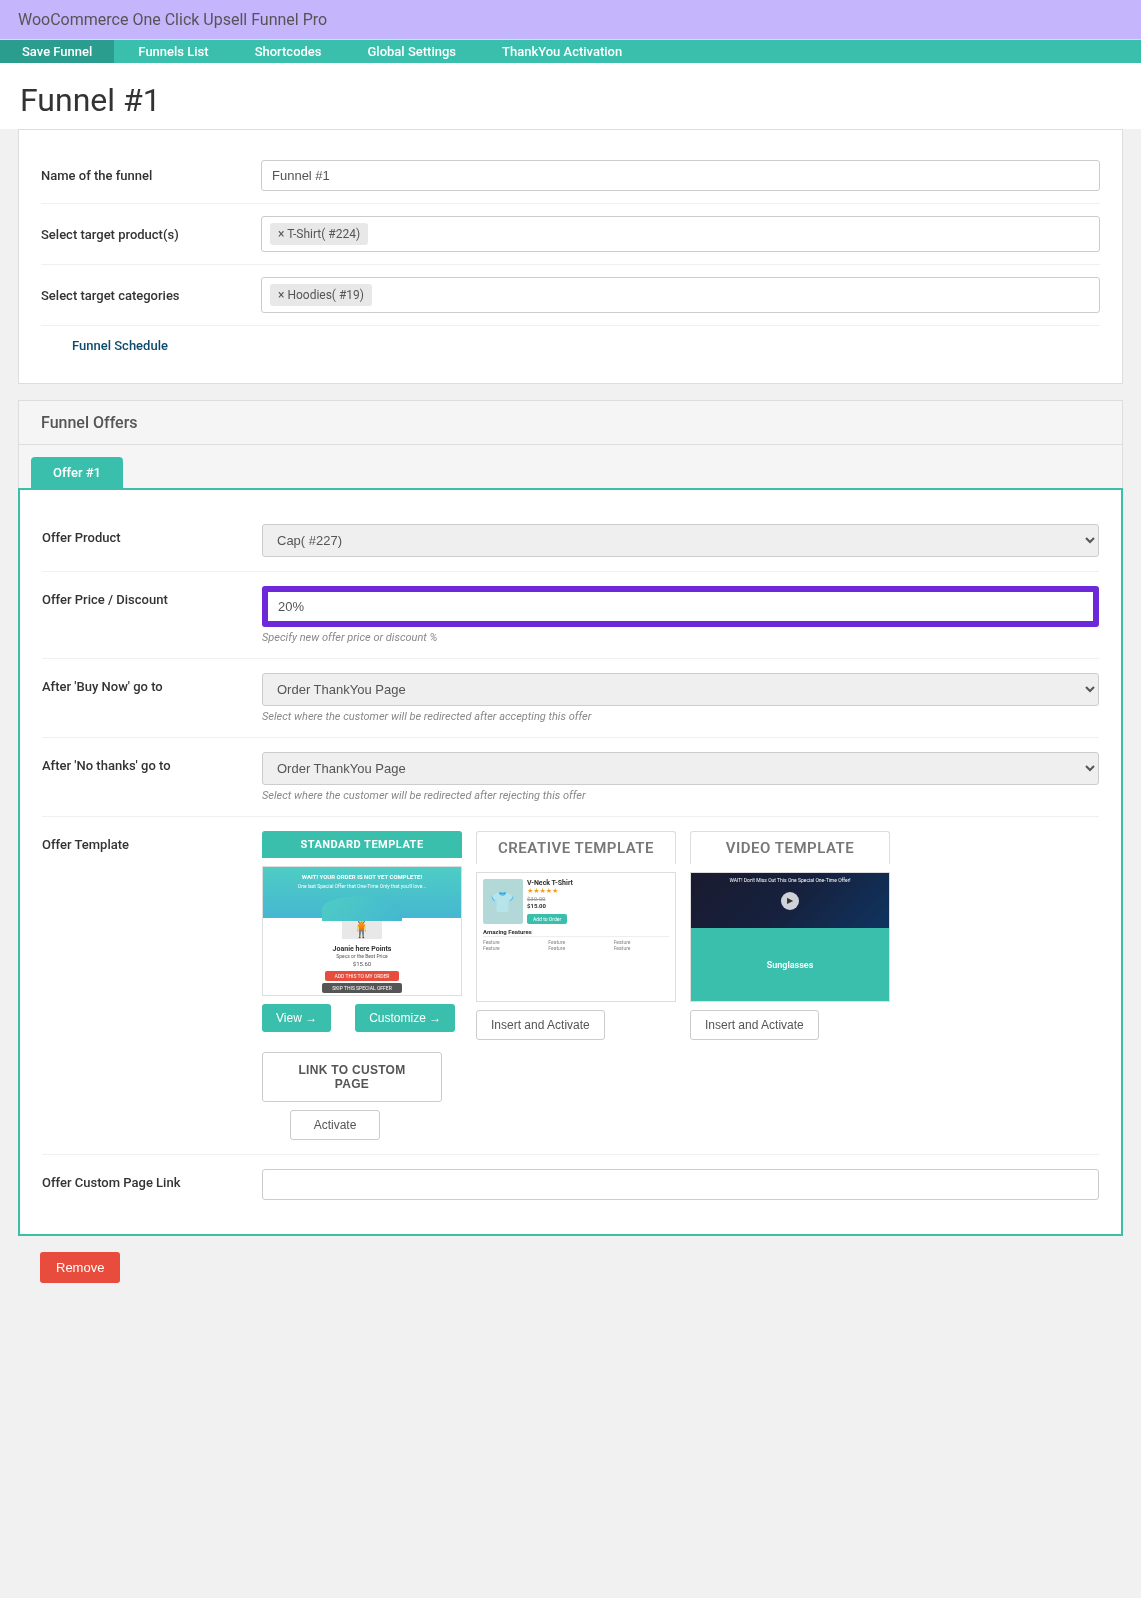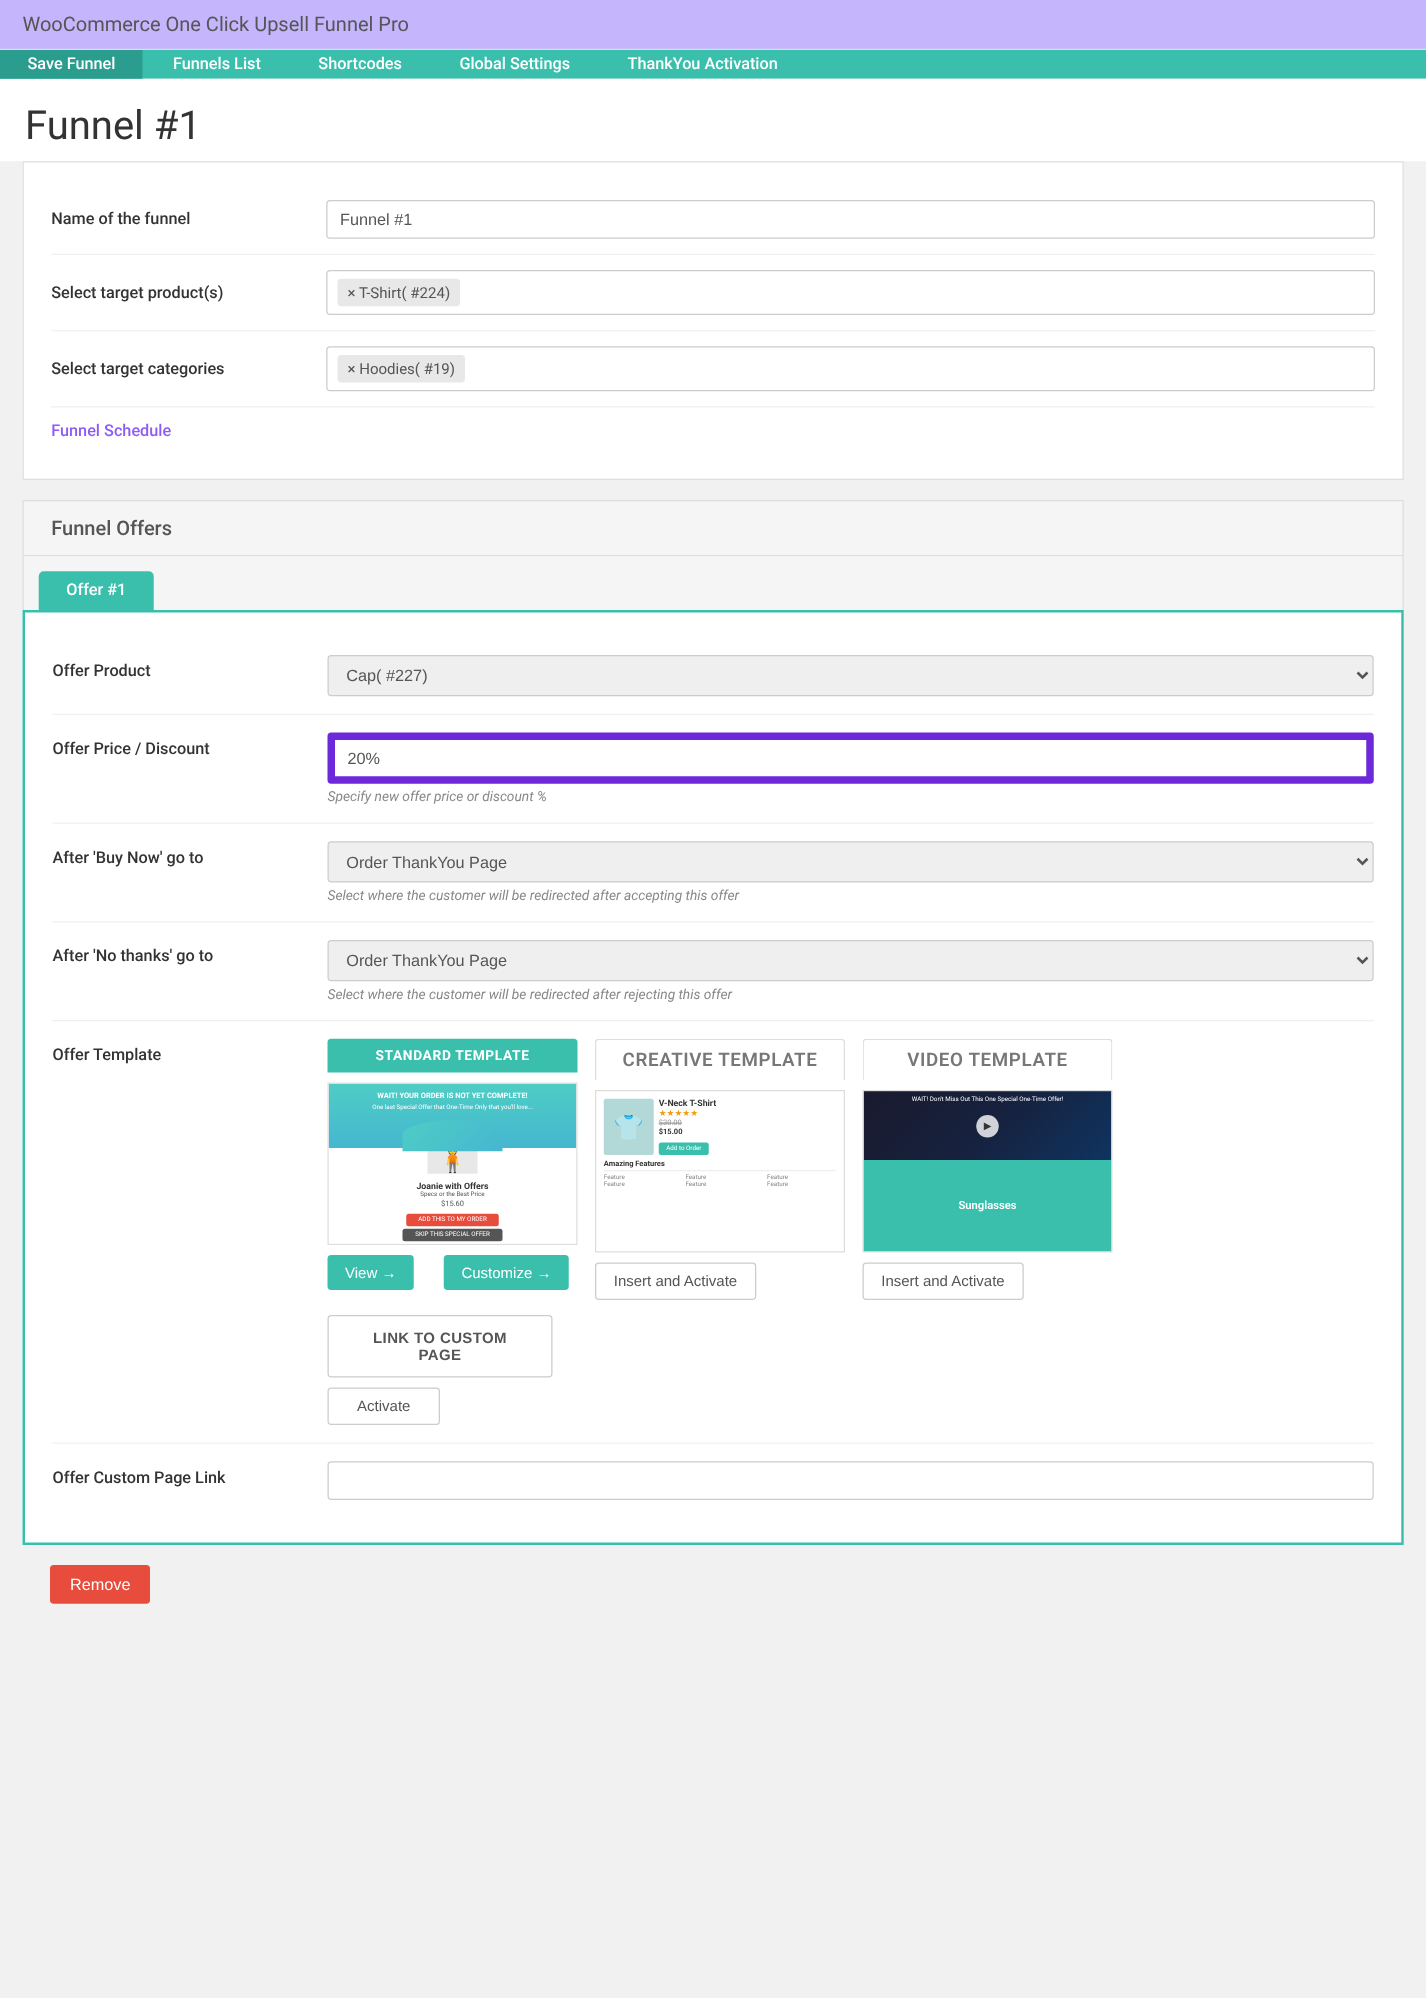--- a/index.html
+++ b/index.html
@@ -26,21 +26,21 @@
     
     .main { padding: 0 18px 18px; }
 
     
     .card { background: #fff; border: 1px solid #ddd; margin-bottom: 16px; }
     .card-body { padding: 18px 22px; }
 
     .field-row { display: flex; align-items: center; padding: 12px 0; border-bottom: 1px solid #f0f0f0; }
     .field-row:last-child { border-bottom: none; }
     .field-label { width: 220px; font-size: 13px; color: #333; font-weight: 500; flex-shrink: 0; }
-    .field-label.teal { color: #8b5cf6; }
+    .field-label.teal { color: #0c4a6e; margin-left: 31px; }
     .field-input { flex: 1; }
     .field-input input { width: 100%; border: 1px solid #ccc; border-radius: 3px; padding: 7px 10px; font-size: 13px; color: #555; }
     .tag { display: inline-flex; align-items: center; background: #e8e8e8; border-radius: 3px; padding: 4px 8px; font-size: 12px; color: #555; gap: 4px; }
     .tag-wrapper { border: 1px solid #ccc; border-radius: 3px; padding: 6px 8px; min-height: 34px; display: flex; flex-wrap: wrap; gap: 4px; }
 
     
     .section-header { background: #f5f5f5; border: 1px solid #ddd; padding: 12px 22px; margin-bottom: 0; }
     .section-header h2 { font-size: 16px; font-weight: 500; color: #555; }
 
     
@@ -93,21 +93,21 @@
 
     
     .template-btns { display: flex; gap: 24px; }
     .btn-view { background: #3bbfad; color: #fff; border: none; padding: 7px 14px; border-radius: 3px; font-size: 12px; cursor: pointer; }
     .btn-customize { background: #3bbfad; color: #fff; border: none; padding: 7px 14px; border-radius: 3px; font-size: 12px; cursor: pointer; }
     .btn-insert { background: #fff; color: #555; border: 1px solid #ccc; padding: 7px 14px; border-radius: 3px; font-size: 12px; cursor: pointer; }
 
     
     .custom-page-section { margin-top: 12px; display: flex; flex-direction: column; gap: 8px; }
     .btn-link-custom { background: #fff; color: #555; border: 1px solid #ccc; padding: 10px 24px; border-radius: 3px; font-size: 12px; cursor: pointer; font-weight: 600; letter-spacing: 0.3px; text-transform: uppercase; width: 180px; }
-    .btn-activate { background: #fff; color: #555; border: 1px solid #ccc; padding: 7px 16px; border-radius: 3px; font-size: 12px; cursor: pointer; width: 90px; }
+    .btn-activate { background: #fff; color: #555; border: 1px solid #ccc; padding: 7px 16px; border-radius: 3px; font-size: 12px; cursor: pointer; width: 90px; margin-left: 28px; }
 
     
     .remove-section { padding: 16px 22px; }
     .btn-remove { background: #e74c3c; color: #fff; border: none; padding: 8px 16px; border-radius: 3px; font-size: 13px; cursor: pointer; }
 
     
     .offer-page-link-row { padding: 14px 0; }
     .offer-page-link-row input { width: 100%; border: 1px solid #ccc; border-radius: 3px; padding: 7px 10px; font-size: 13px; }
   </style>
 </head>
@@ -227,21 +227,21 @@
           <div class="template-card">
             <div class="template-header-active">STANDARD TEMPLATE</div>
             <div class="template-preview">
               <div class="std-preview">
                 <div style="color:#fff;font-size:6px;font-weight:bold;text-align:center;line-height:1.3;">WAIT! YOUR ORDER IS NOT YET COMPLETE!</div>
                 <div style="color:#fff;font-size:5px;text-align:center;line-height:1.4;margin-top:2px;">One last Special Offer that One-Time Only that you'll love...</div>
                 <div style="position:relative;margin-top:6px;">
                   <div style="width:80px;height:25px;background:linear-gradient(135deg,#4ecdc4,#45b7d1);border-radius:50% 50% 0 0;margin:0 auto;"></div>
                 </div>
                 <div style="width:44px;height:44px;background:#e8e8e8;border-radius:2px;margin-top:-8px;border:2px solid #fff;display:flex;align-items:center;justify-content:center;font-size:20px;color:#aaa;">🧍</div>
-                <div style="font-size:7px;font-weight:bold;color:#333;margin-top:4px;text-align:center;">Joanie with Offers</div>
+                <div style="font-size:7px;font-weight:bold;color:#333;margin-top:4px;text-align:center;">Joanie here Points</div>
                 <div style="font-size:5px;color:#555;text-align:center;">Specs or the Best Price</div>
                 <div style="font-size:6px;color:#555;text-align:center;margin-top:1px;">$15.60</div>
                 <div style="background:#e74c3c;color:#fff;font-size:5px;padding:2px 10px;border-radius:2px;margin-top:4px;">ADD THIS TO MY ORDER</div>
                 <div style="background:#555;color:#fff;font-size:5px;padding:2px 10px;border-radius:2px;margin-top:2px;">SKIP THIS SPECIAL OFFER</div>
               </div>
             </div>
             <div class="template-btns">
               <button class="btn-view">View →</button>
               <button class="btn-customize">Customize →</button>
             </div>

